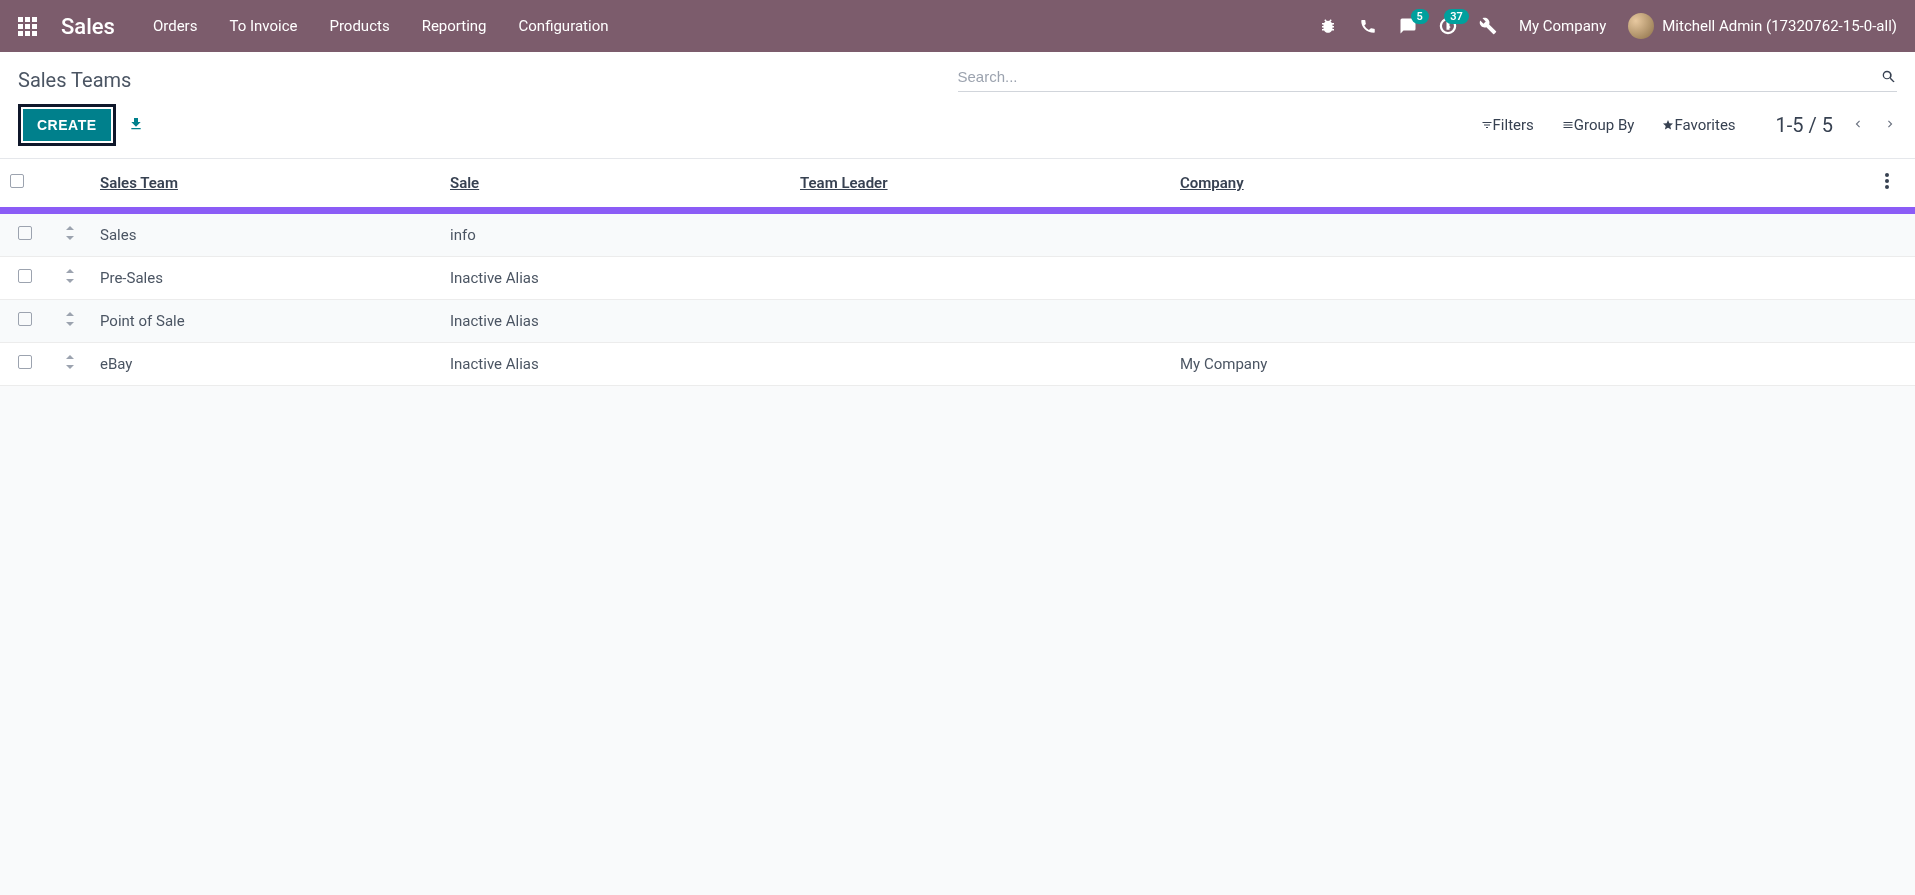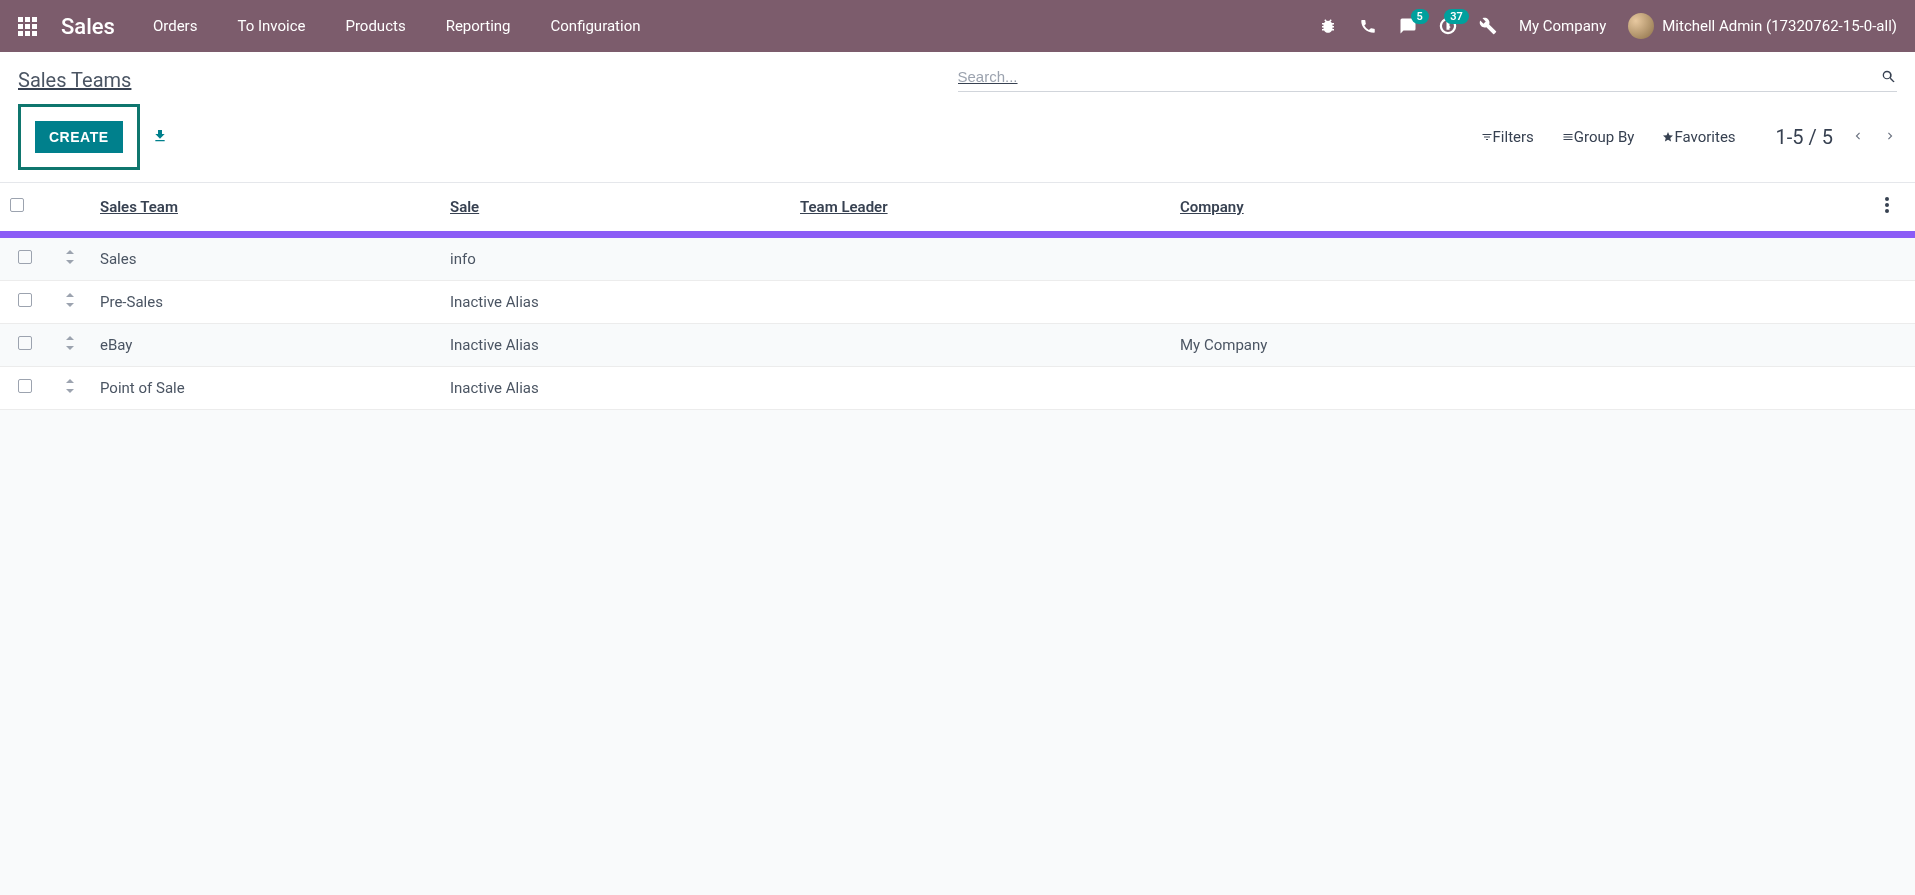--- a/index.html
+++ b/index.html
@@ -3,42 +3,42 @@
 <meta charset="utf-8">
 <style>
 * { margin: 0; padding: 0; box-sizing: border-box; }
 body { font-family: -apple-system, BlinkMacSystemFont, "Segoe UI", Roboto, "Helvetica Neue", Arial, sans-serif; font-size: 14px; color: #374151; background: #f9fafb; }
 
 .topbar { background: #7c5c6c; height: 52px; display: flex; align-items: center; padding: 0 18px; color: #fff; }
 .topbar-left { display: flex; align-items: center; gap: 24px; }
 .apps-icon { display: grid; grid-template-columns: repeat(3, 5px); grid-template-rows: repeat(3, 5px); gap: 2px; cursor: pointer; }
 .apps-icon span { background: #fff; width: 5px; height: 5px; }
 .brand { font-size: 22px; font-weight: 500; color: #fff; }
-.nav-items { display: flex; gap: 40px; margin-left: 14px; }
+.nav-items { display: flex; gap: 32px; margin-left: 14px; }
 .nav-item { color: #fff; font-size: 15px; cursor: pointer; }
 
 .topbar-right { margin-left: auto; display: flex; align-items: center; gap: 22px; }
 .icon-btn { position: relative; cursor: pointer; display: flex; align-items: center; }
 .icon-btn svg { width: 18px; height: 18px; fill: #fff; }
 .badge { position: absolute; top: -8px; right: -12px; background: #00a09d; color: #fff; font-size: 11px; font-weight: 600; border-radius: 10px; padding: 1px 6px; min-width: 18px; text-align: center; }
 .company-name { color: #fff; font-size: 15px; cursor: pointer; }
 .user-block { display: flex; align-items: center; gap: 8px; cursor: pointer; }
 .avatar { width: 26px; height: 26px; border-radius: 50%; background: radial-gradient(circle at 30% 30%, #e8c9a0, #8b6f47); }
 .user-name-text { color: #fff; font-size: 15px; }
 
 .control-panel { background: #fff; border-bottom: 1px solid #e5e7eb; padding: 10px 18px 0; }
-.cp-row1 { display: flex; align-items: center; text-decoration: underline; }
+.cp-row1 { display: flex; align-items: center; }
 .page-title-text { font-size: 20px; color: #4b5563; padding-top: 6px; }
 .search-area { margin-left: auto; width: 50%; display: flex; align-items: center; border-bottom: 1px solid #d1d5db; padding: 6px 0; }
 .search-input { flex: 1; border: none; outline: none; font-size: 15px; background: transparent; color: #6b7280; }
 .search-input::placeholder { color: #9ca3af; }
 .search-icon-btn svg { width: 16px; height: 16px; fill: #374151; }
 
 .cp-row2 { display: flex; align-items: center; padding: 12px 0; }
-.create-btn-wrap { border: 3px solid #0f766e; padding: 14px; }
+.create-btn-wrap { border: 3px solid #0f172a; padding: 2px; }
 .create-btn { background: #00808c; color: #fff; border: none; padding: 8px 14px; font-size: 14px; font-weight: 600; letter-spacing: 0.5px; cursor: pointer; }
 .download-icon { margin-left: 12px; cursor: pointer; }
 .download-icon svg { width: 16px; height: 16px; fill: #00808c; }
 
 .filter-group { margin-left: auto; display: flex; align-items: center; gap: 28px; margin-right: 40px; }
 .filter-item { display: flex; align-items: center; cursor: pointer; color: #374151; font-size: 15px; }
 .filter-item svg { width: 12px; height: 12px; fill: #374151; }
 
 .pager-group { display: flex; align-items: center; gap: 18px; }
 .pager-text { color: #374151; font-size: 20px; }
@@ -239,36 +239,36 @@
   </tr>
         <tr>
     <td class="col-checkbox"><span class="checkbox"></span></td>
     <td class="col-handle">
       <span class="sort-handle">
         <svg viewBox="0 0 12 14">
                 <path d="M6 0l4 4H2l4-4zm0 14l-4-4h8l-4 4z"></path>
               </svg>
       </span>
     </td>
+    <td class="col-sales-team">Point of Sale</td>
+    <td class="col-alias">Inactive Alias</td>
+    <td class="col-leader"></td>
+    <td class="col-company"></td>
+    <td class="col-menu"></td>
+  </tr>
+        <tr>
+    <td class="col-checkbox"><span class="checkbox"></span></td>
+    <td class="col-handle">
+      <span class="sort-handle">
+        <svg viewBox="0 0 12 14">
+                <path d="M6 0l4 4H2l4-4zm0 14l-4-4h8l-4 4z"></path>
+              </svg>
+      </span>
+    </td>
     <td class="col-sales-team">eBay</td>
     <td class="col-alias">Inactive Alias</td>
     <td class="col-leader"></td>
     <td class="col-company">My Company</td>
-    <td class="col-menu"></td>
-  </tr>
-        <tr>
-    <td class="col-checkbox"><span class="checkbox"></span></td>
-    <td class="col-handle">
-      <span class="sort-handle">
-        <svg viewBox="0 0 12 14">
-                <path d="M6 0l4 4H2l4-4zm0 14l-4-4h8l-4 4z"></path>
-              </svg>
-      </span>
-    </td>
-    <td class="col-sales-team">Point of Sale</td>
-    <td class="col-alias">Inactive Alias</td>
-    <td class="col-leader"></td>
-    <td class="col-company"></td>
     <td class="col-menu"></td>
   </tr>
       </tbody>
   </table>
 </div>
 
 </body></html>

